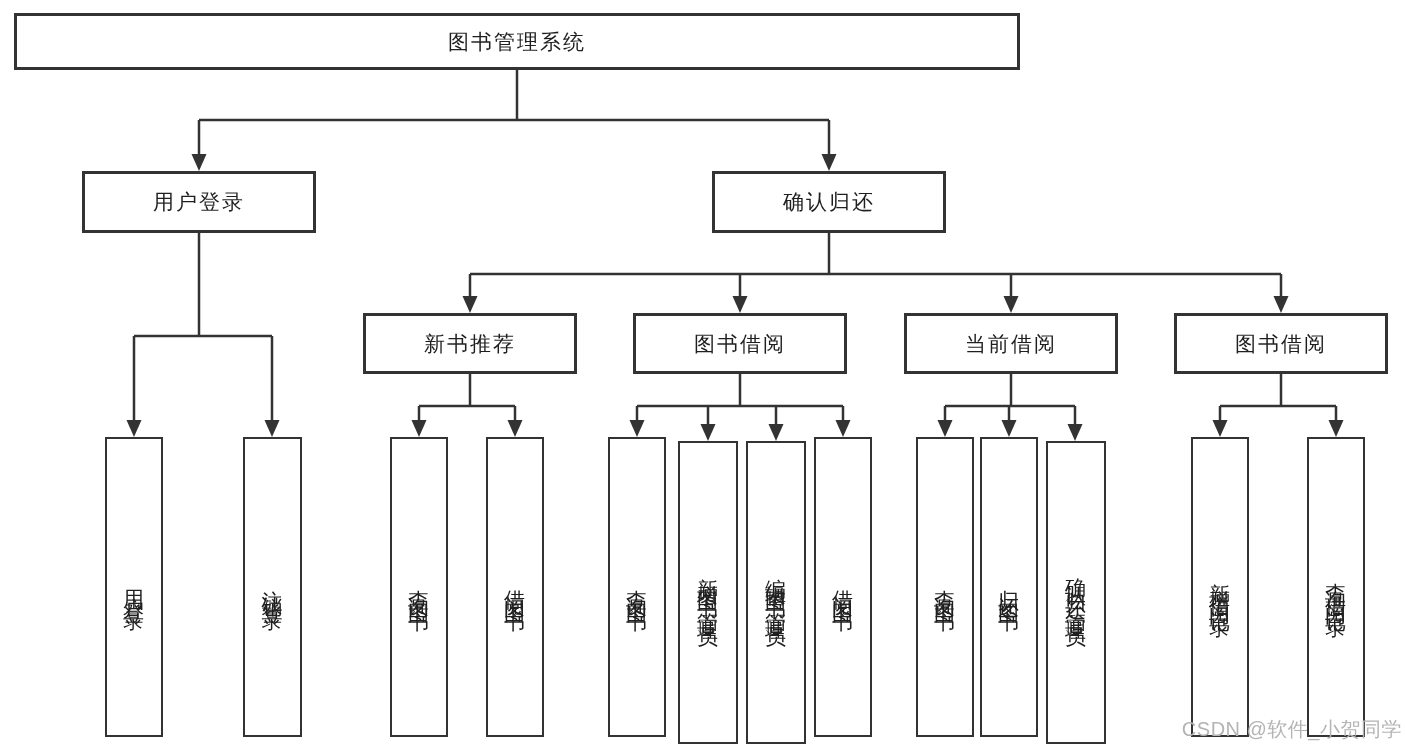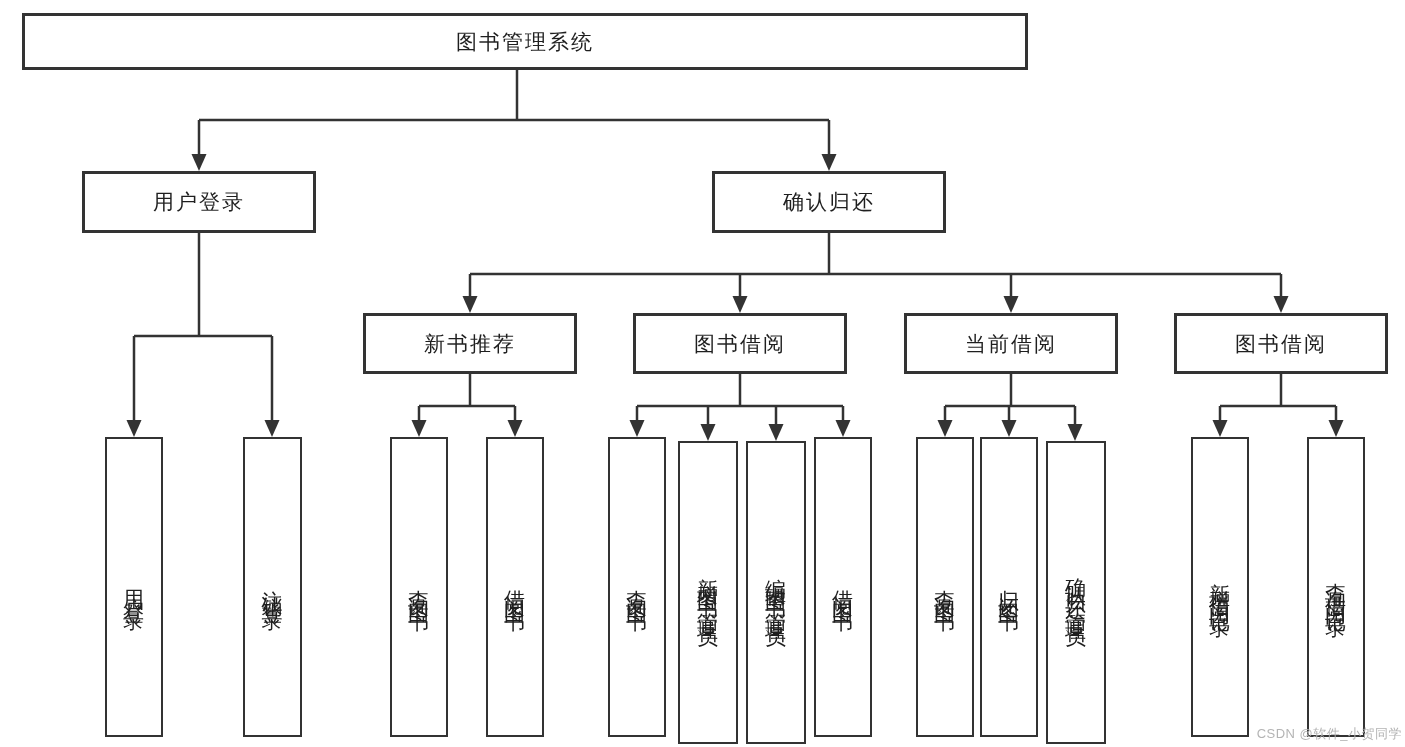--- a/index.html
+++ b/index.html
@@ -43,21 +43,21 @@
     text-orientation: mixed;
     font-size: 21px;
     letter-spacing: 7px;
     border-width: 2.5px;
     line-height: 1;
   }
   .watermark {
     position: absolute;
     right: 3px;
     bottom: 4px;
-    font-size: 13px;
+    font-size: 20px;
     color: #b4b4b4;
     letter-spacing: 0.5px;
     white-space: nowrap;
     z-index: 5;
   }
 </style>
 </head>
 <body>
 
 <div class="stage">
@@ -121,21 +121,21 @@
       <polygon points="768.5,424 783.5,424 776,441"></polygon>
       <polygon points="835.5,420 850.5,420 843,437"></polygon>
       <polygon points="937.5,420 952.5,420 945,437"></polygon>
       <polygon points="1001.5,420 1016.5,420 1009,437"></polygon>
       <polygon points="1067.5,424 1082.5,424 1075,441"></polygon>
       <polygon points="1212.5,420 1227.5,420 1220,437"></polygon>
       <polygon points="1328.5,420 1343.5,420 1336,437"></polygon>
     </g>
   </svg>
 
-  <div class="node h-node" style="left:22px; top:13px; width:1006px; height:57px;">
+  <div class="node h-node" style="left:14px; top:13px; width:1006px; height:57px;">
     <span>图书管理系统</span>
   </div>
 
   <div class="node h-node" style="left:82px; top:171px; width:234px; height:62px;">
     <span>用户登录</span>
   </div>
   <div class="node h-node" style="left:712px; top:171px; width:234px; height:62px;">
     <span>确认归还</span>
   </div>
 

